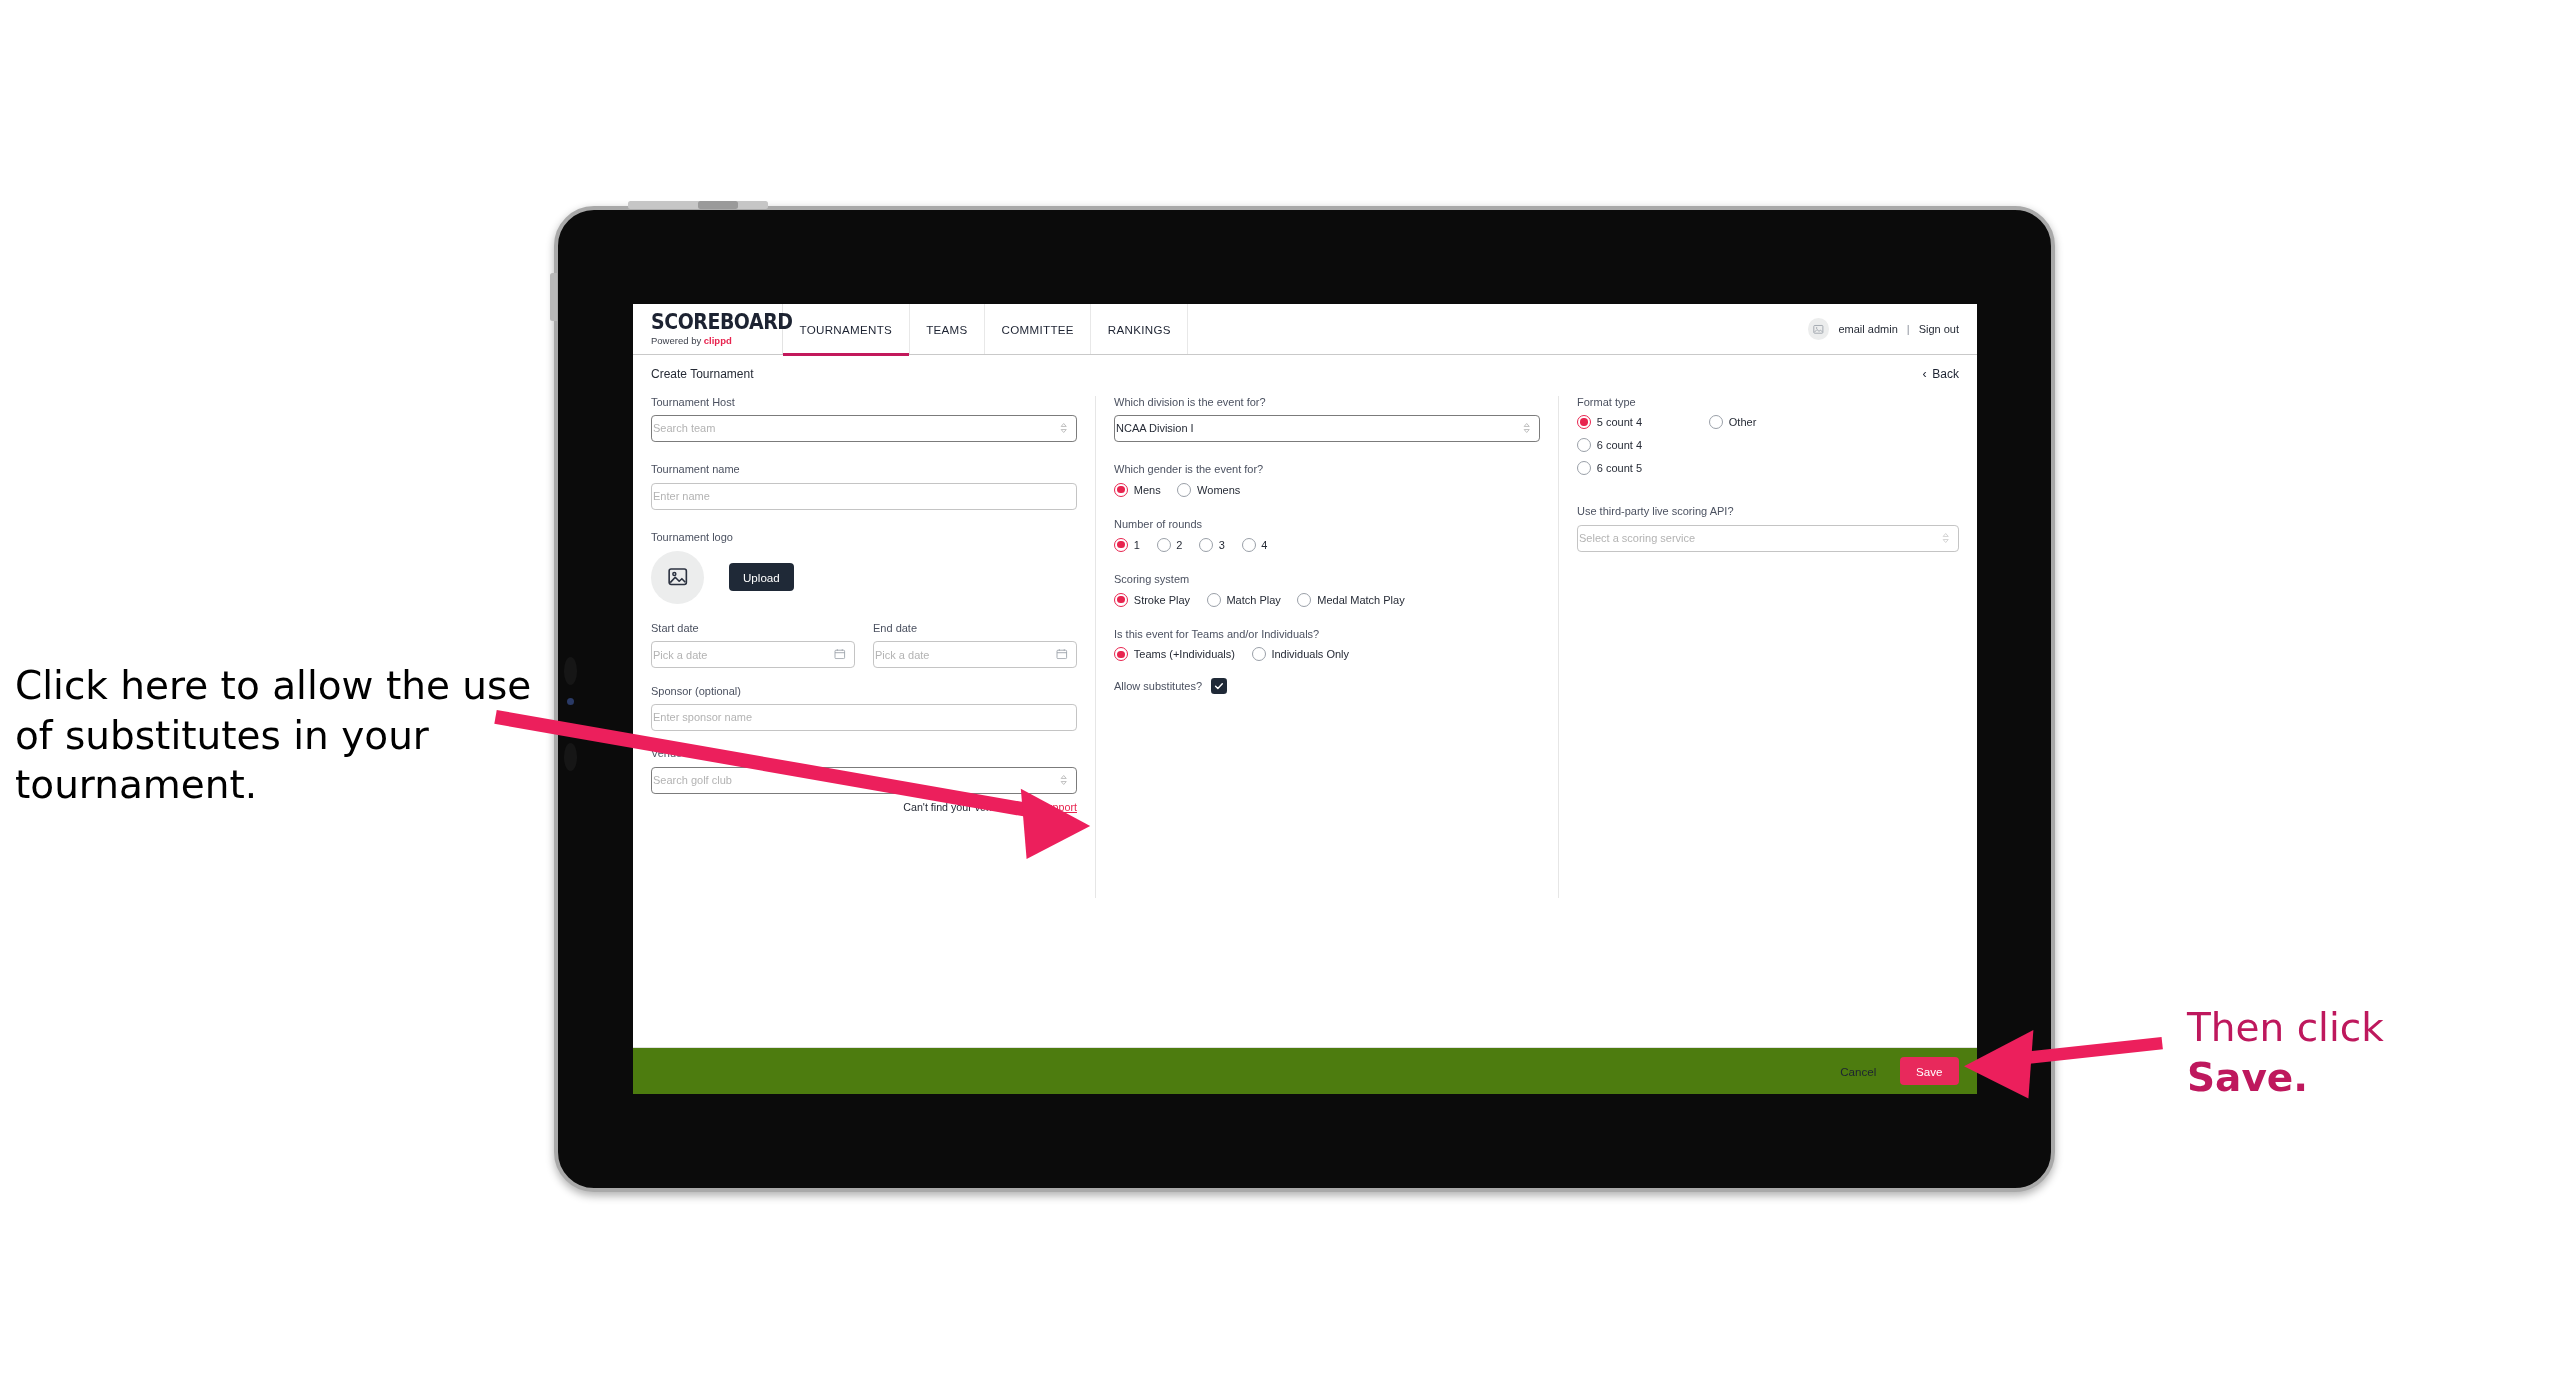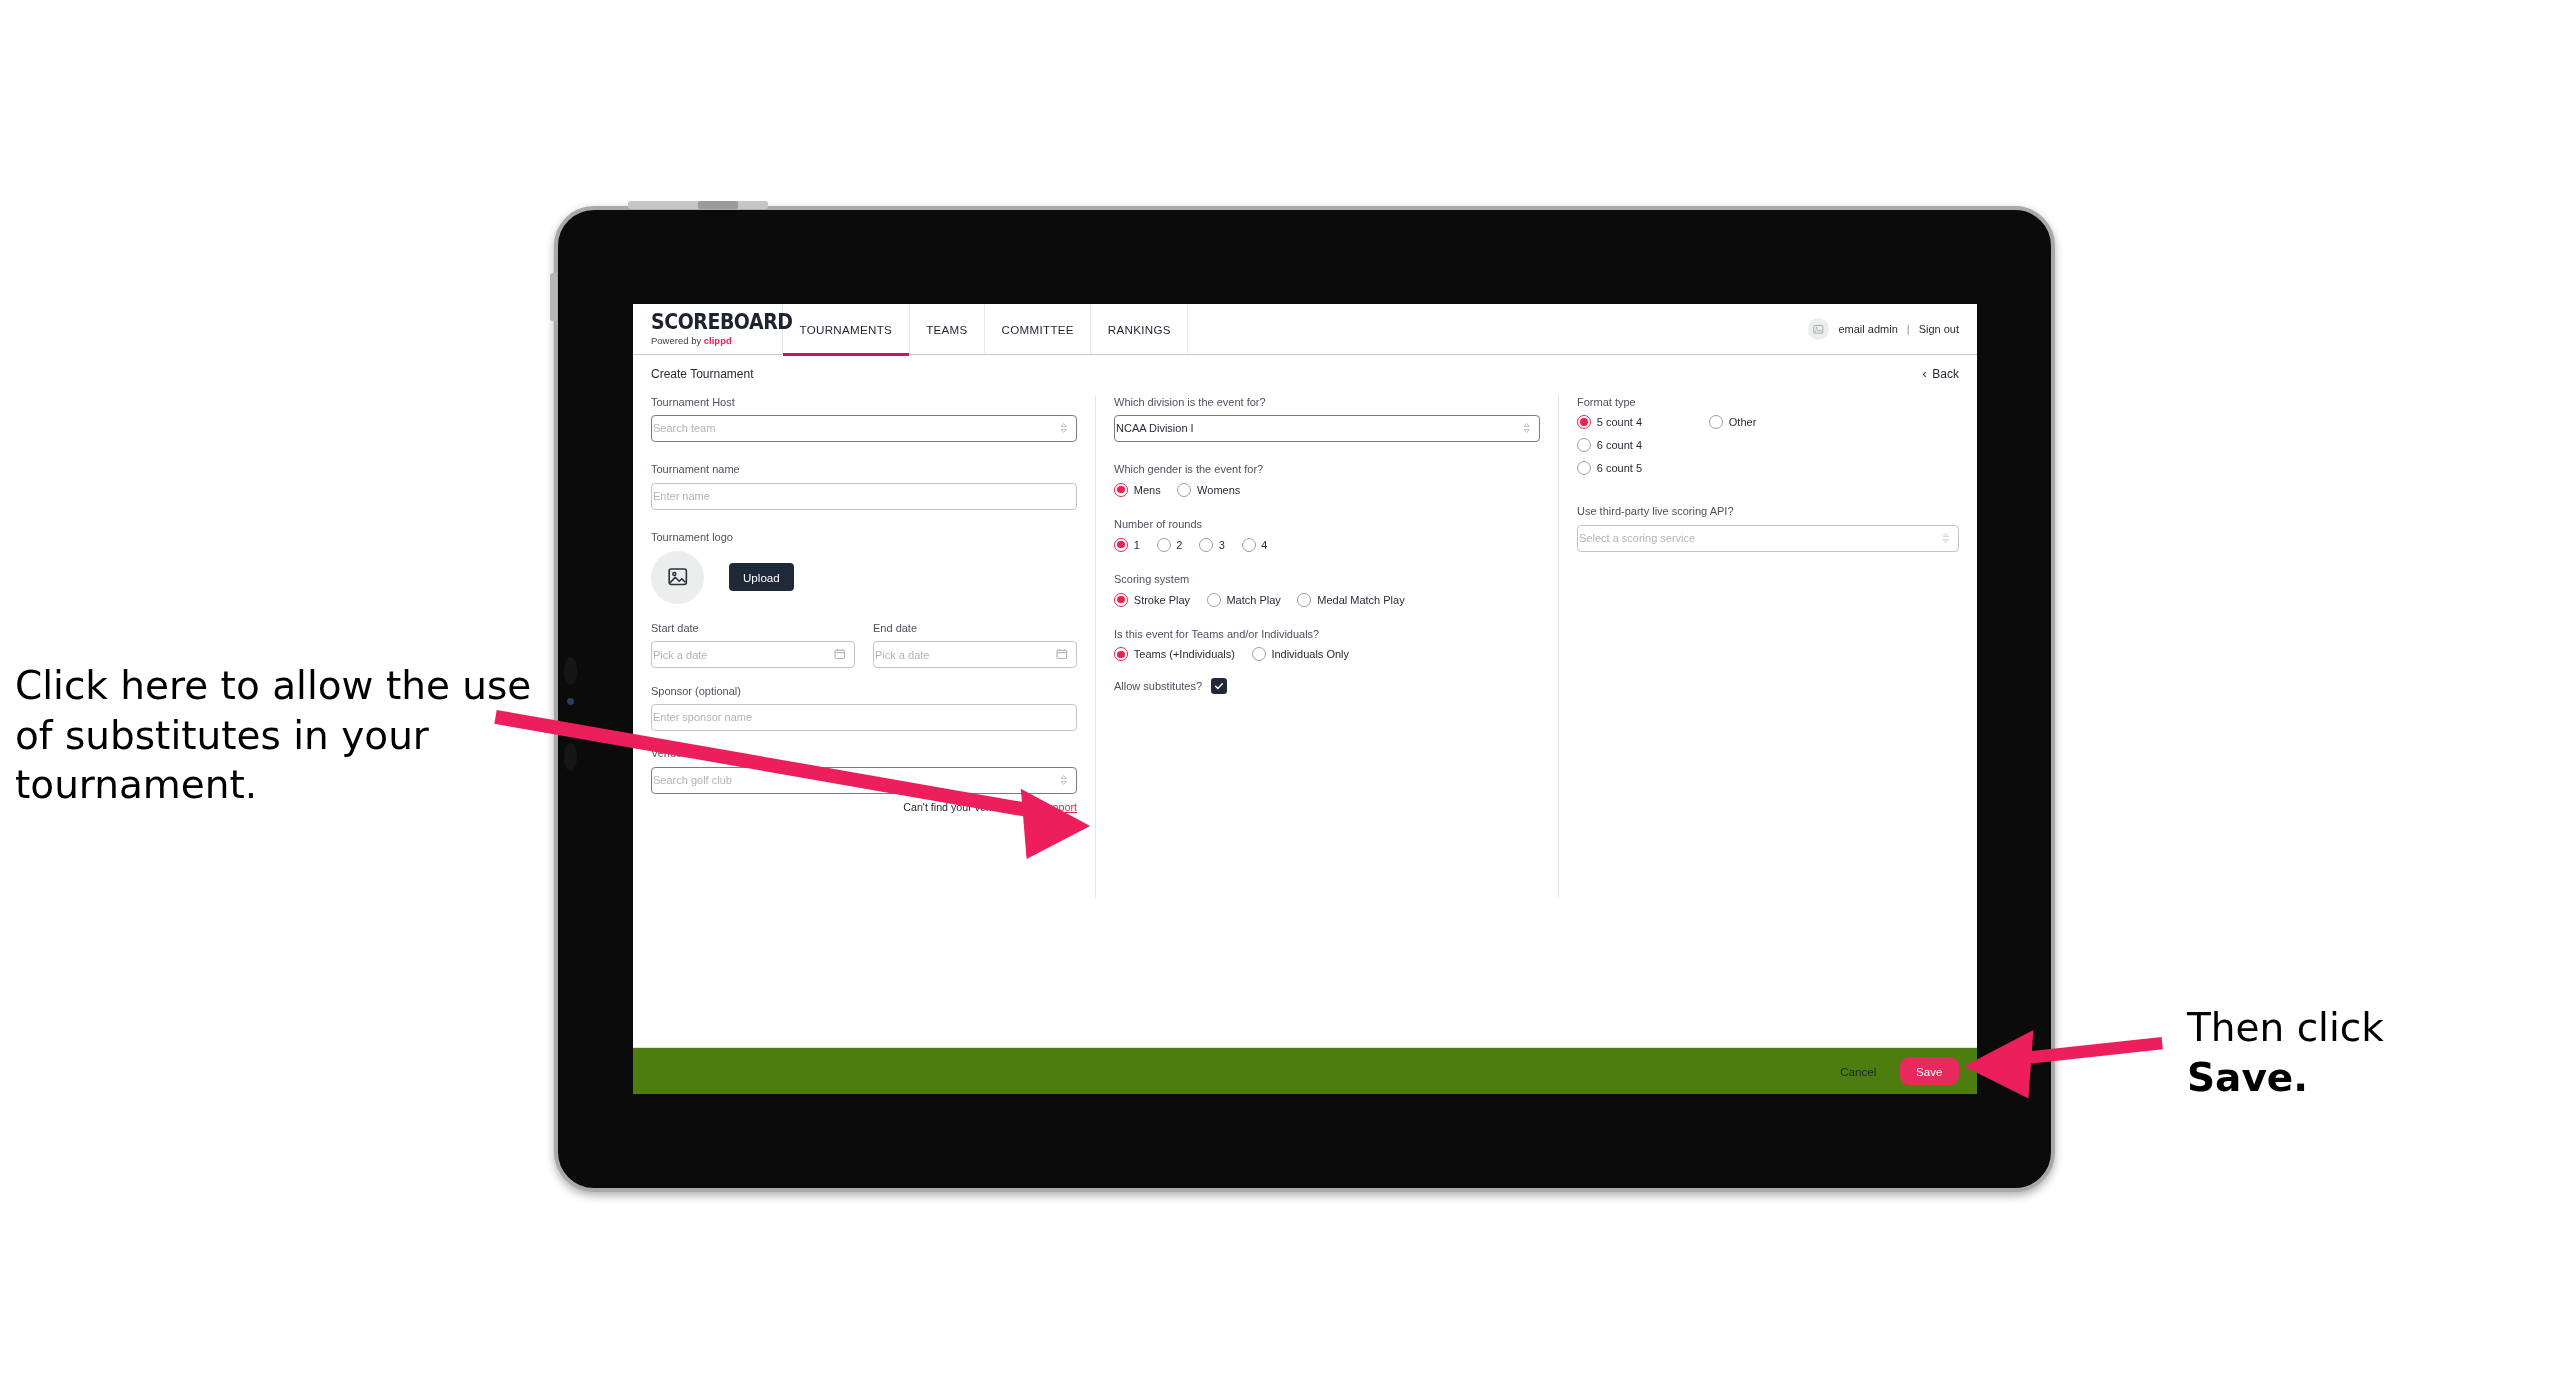--- a/index.html
+++ b/index.html
@@ -238,38 +238,38 @@
     gap: 15px; padding-right: 18px;
     background:#4d7c0f;
   }
   #cancel-btn {
     font-size: 11.6px; color:#1d2332; cursor:pointer;
     background:none; border:none; padding: 6.6px 8.3px;
     font-family:"Liberation Sans", sans-serif;
   }
   #save-btn {
     background:#e8295c; color:#fff; font-size:11.6px;
-    border:none; border-radius: 9px;
+    border:none; border-radius: 4px;
     padding: 7.4px 16.5px; cursor:pointer;
     font-family:"Liberation Sans", sans-serif;
   }
 
   
   #anno-left {
     position: absolute; left: 15px; top: 661px;
     width: 529px;
     font-size: 39px; line-height: 1.27;
     color: #000;
     font-family: "DejaVu Sans", sans-serif;
   }
   #anno-right {
     position: absolute; left: 2187px; top: 1003px;
     width: 363px;
     font-size: 39px; line-height: 1.27;
-    color: #000000;
+    color: #be185d;
     font-family: "DejaVu Sans", sans-serif;
   }
   #anno-right .bold { font-weight: 700; display:block; }
 
   #arrows { position:absolute; left:0; top:0; width:2576px; height:1386px; pointer-events:none; }
 </style>
 </head>
 <body>
 
 <div id="stage">

